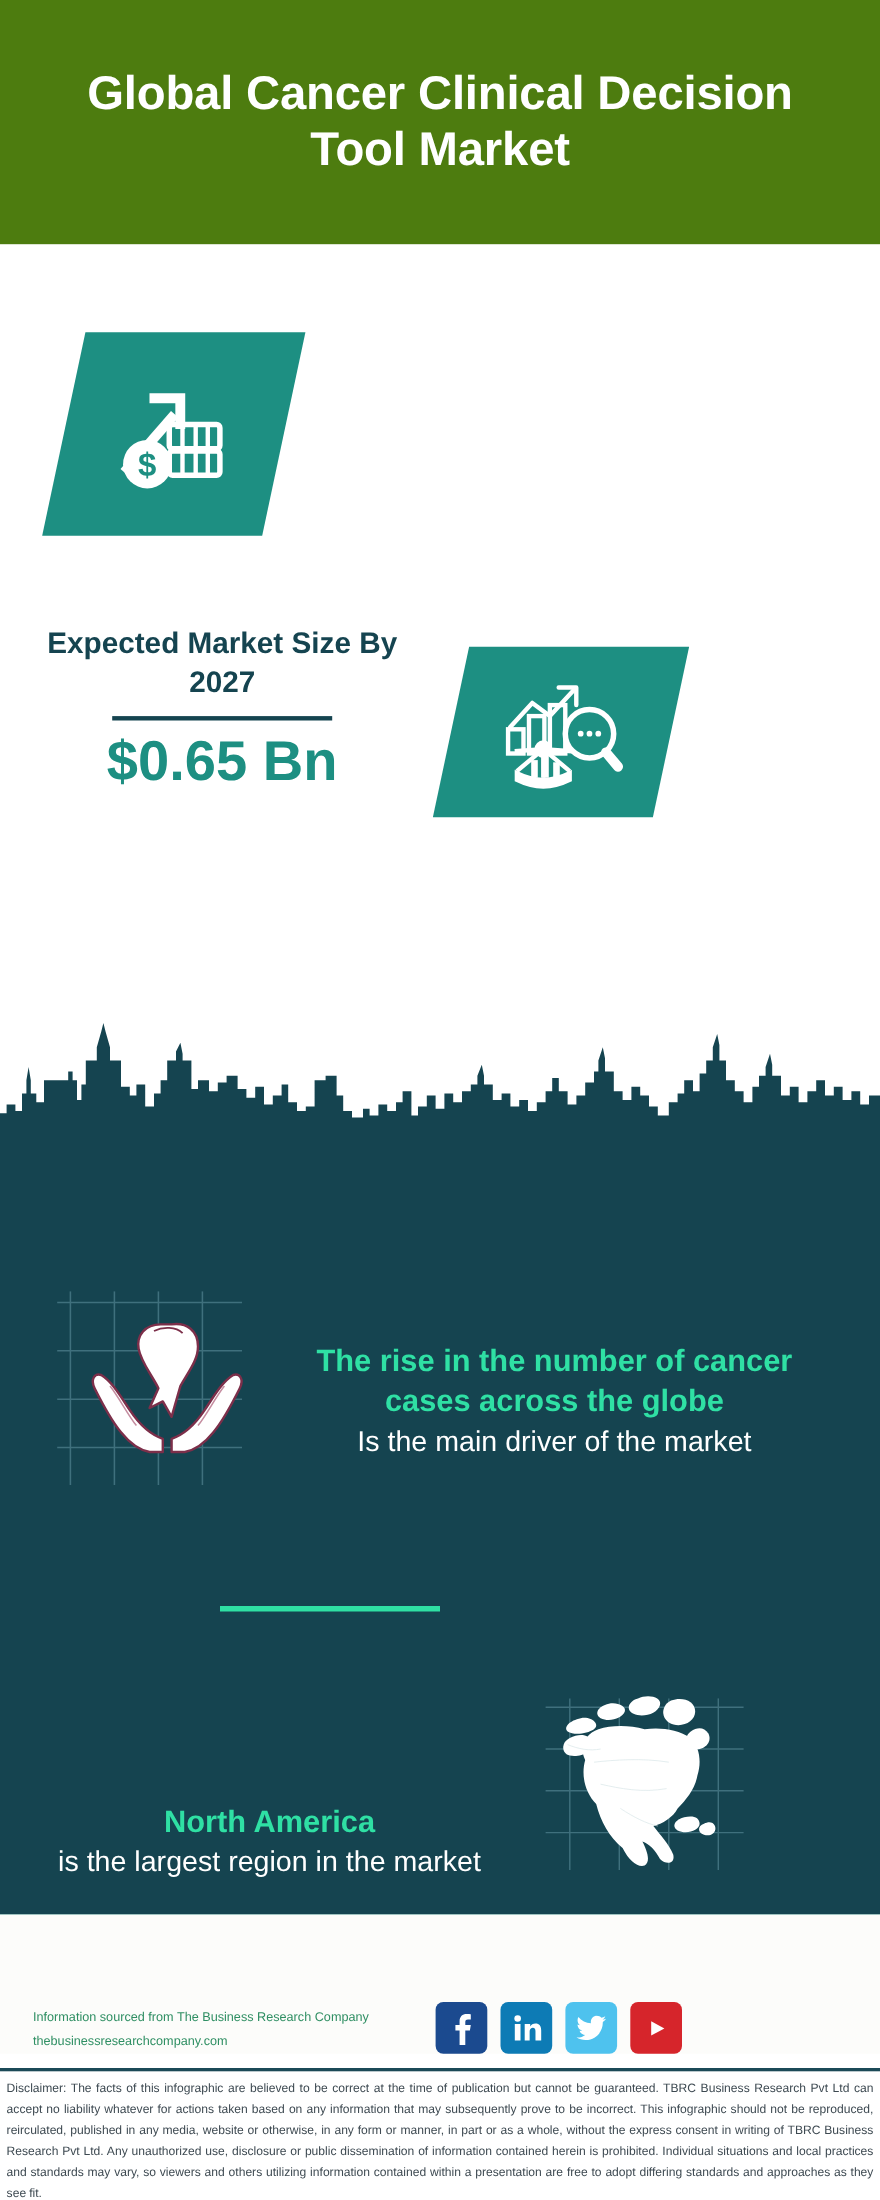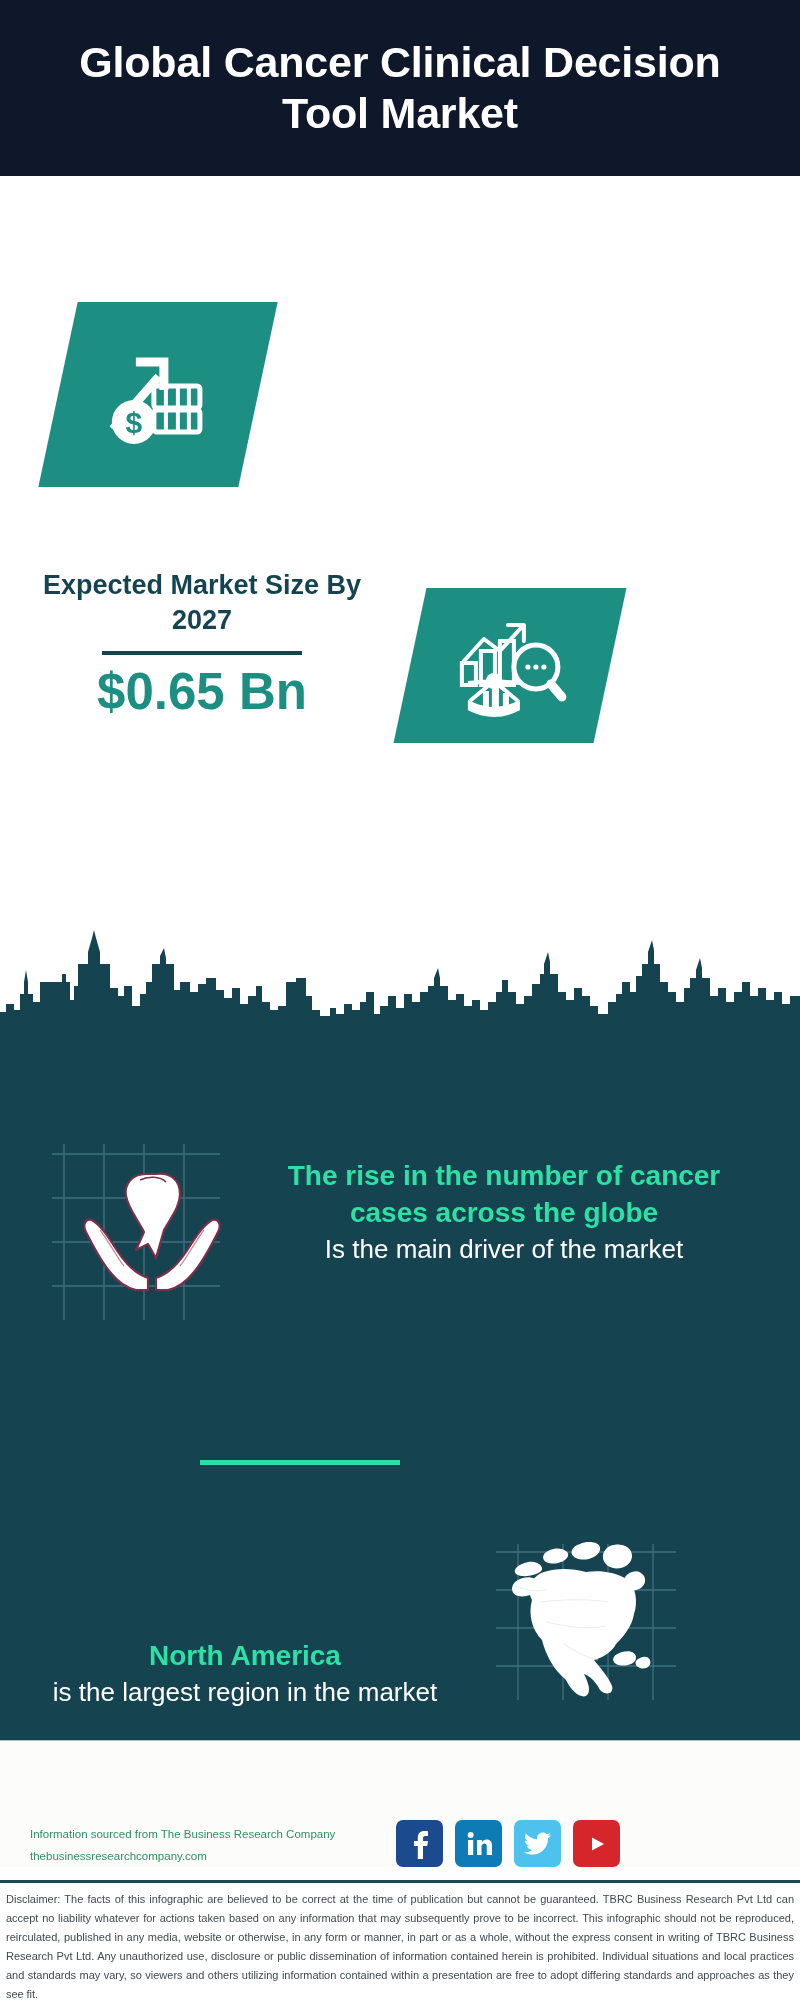--- a/index.html
+++ b/index.html
@@ -6,22 +6,22 @@
   html, body {
     width:800px; height:2000px;
     background:#ffffff;
     font-family:"Liberation Sans", sans-serif;
     overflow:hidden;
   }
   .page { position:relative; width:800px; height:2000px; background:#ffffff; }
 
   
   .header {
-    position:absolute; left:0; top:0; width:800px; height:176px;
-    background:#0f172a;
+    position:absolute; left:0; top:0; width:800px; height:222px;
+    background:#4d7c0f;
     display:flex; align-items:center; justify-content:center;
   }
   .header-title {
     color:#ffffff; font-size:43px; font-weight:bold; line-height:1.18;
     text-align:center; width:700px; letter-spacing:-0.2px;
   }
 
   
   .white-zone {
     position:absolute; left:0; top:246px; width:800px; height:700px;
@@ -61,21 +61,21 @@
     display:block;
   }
   .dark-body {
     position:absolute; left:0; top:1050px; width:800px; height:690px;
     background:#154450;
   }
 
   
   .driver-row {
     position:absolute; left:0; top:1140px; width:800px; height:250px;
-    display:flex; align-items:flex-start;
+    display:flex; align-items:center;
   }
   .icon-grid-wrap { position:relative; width:210px; height:190px; margin-left:42px; flex:none; }
   .driver-text { width:480px; margin-left:12px; text-align:center; padding-top:18px; }
 
   .hl-green {
     color:#2fe0a4; font-size:28px; font-weight:bold; line-height:1.32;
     display:block;
   }
   .sub-white {
     color:#ffffff; font-size:26px; line-height:1.36; display:block;

